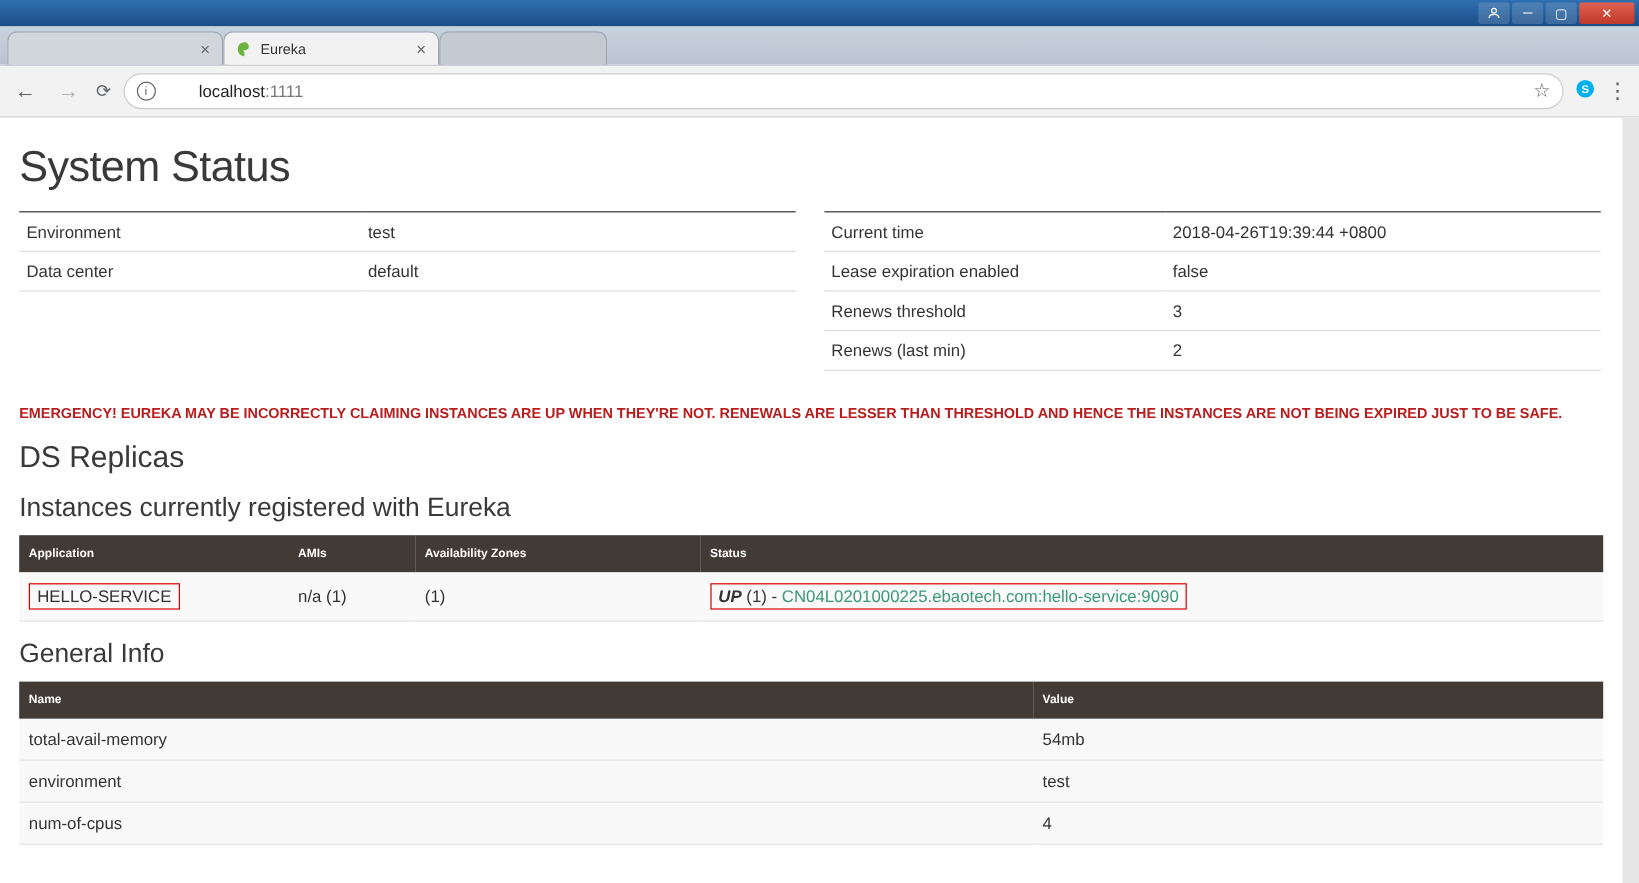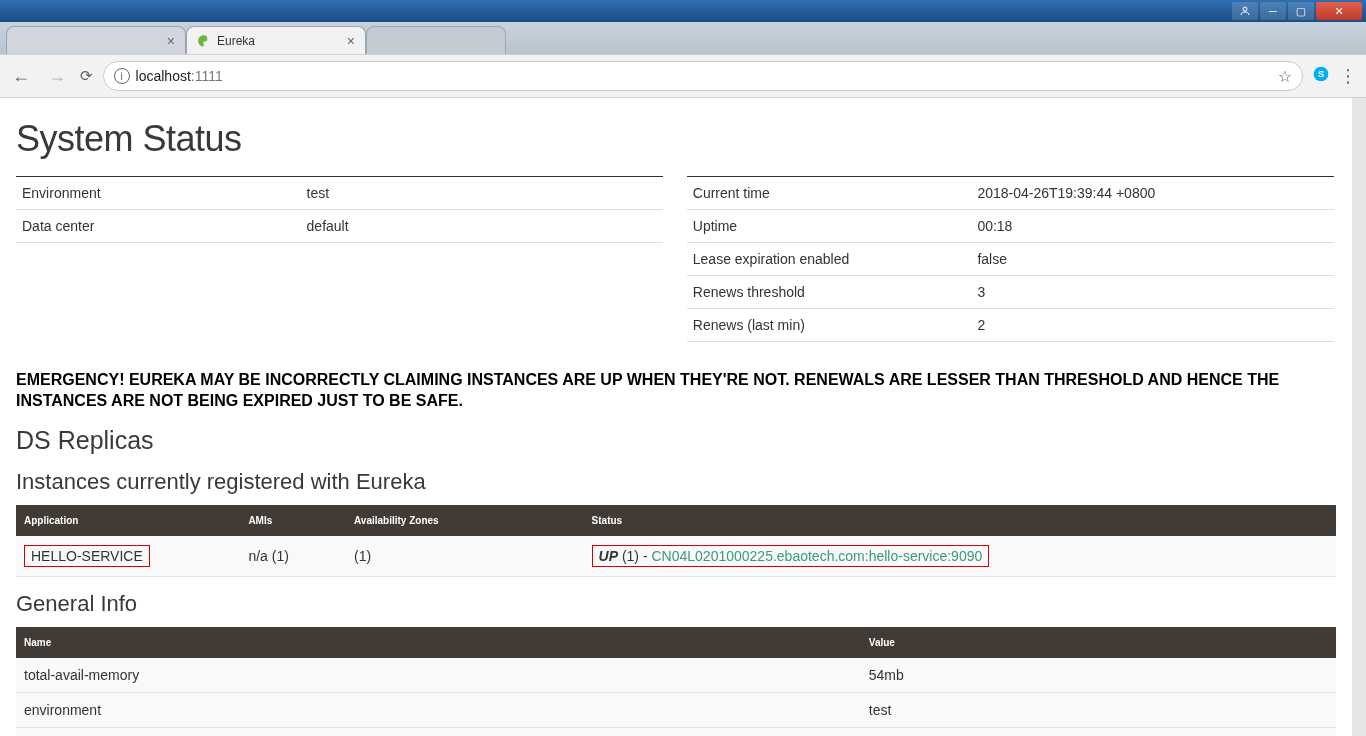--- a/index.html
+++ b/index.html
@@ -58,21 +58,21 @@
     flex: 1; display: flex; align-items: center;
     border: 1px solid #ccc; border-radius: 16px;
     background: #fff; height: 30px; padding: 0 10px;
     font-size: 14px; color: #333;
   }
   .omni-info {
     width: 16px; height: 16px; border: 1.5px solid #5f6368; border-radius: 50%;
     display:flex; align-items:center; justify-content:center;
     font-size: 10px; color:#5f6368; margin-right: 6px;
   }
-  .omni-host { color:#222; }
+  .omni-host { color:#222;margin-left:30px; }
   .omni-path { color:#777; }
   .omni-star { margin-left:auto; color:#5f6368; font-size:16px; }
   .ext-ic { color:#00aff0; font-size:16px; }
   .menu-dots { color:#5f6368; font-size:18px; letter-spacing:1px; }
   
   .viewport {
     background: #fff;
     height: calc(736px - 32px - 44px - 22px);
     overflow: hidden;
     border-right: 14px solid #e6e6e6;
@@ -98,21 +98,21 @@
   table.kv.left { width: 49%; }
   table.kv.right { width: 49%; }
   table.kv td {
     padding: 8px 6px; border-top: 1px solid #ddd;
   }
   table.kv tr:first-child td { border-top: 1.5px solid #333; }
   table.kv tr:last-child td { border-bottom: 1px solid #ddd; }
   table.kv td.k { color:#333; width:44%; }
   table.kv td.v { color:#333; }
   .warning {
-    color:#000000; font-weight: bold; font-size: 16px;
+    color:#b91c1c; font-weight: bold; font-size: 12px;
     margin: 28px 0 10px; line-height:1.3;
   }
   table.instances, table.general {
     width:100%; border-collapse: collapse; margin-top:6px;
   }
   table thead th {
     background:#413a35; color:#fff; font-weight:bold;
     text-align:left; padding: 10px 8px; font-size:10px;
   }
   table.instances td, table.general td {
@@ -203,24 +203,20 @@
             </tr>
           </tbody>
       </table>
       <table class="kv right">
         <tbody id="right-status">
             <tr>
               <td class="k">Current time</td>
               <td class="v">2018-04-26T19:39:44 +0800</td>
             </tr>
             <tr>
-              <td class="k">Uptime</td>
-              <td class="v">00:18</td>
-            </tr>
-            <tr>
               <td class="k">Lease expiration enabled</td>
               <td class="v">false</td>
             </tr>
             <tr>
               <td class="k">Renews threshold</td>
               <td class="v">3</td>
             </tr>
             <tr>
               <td class="k">Renews (last min)</td>
               <td class="v">2</td>

